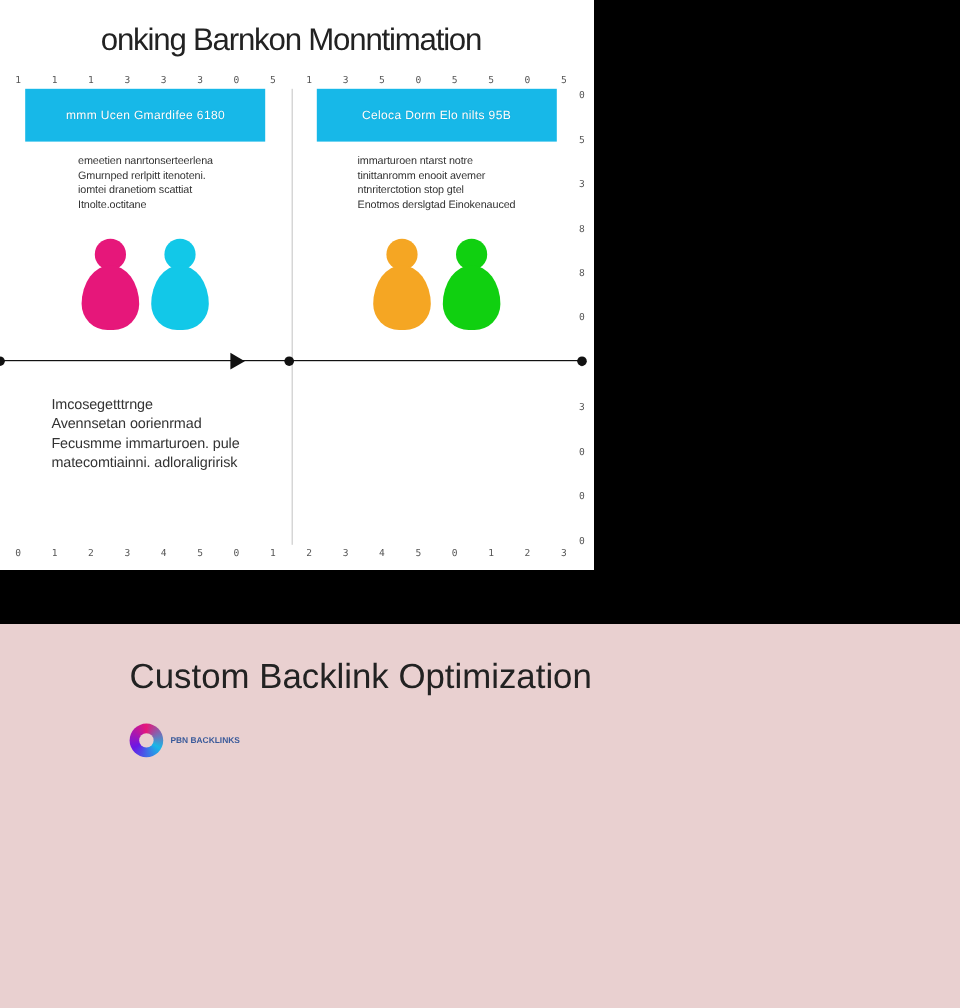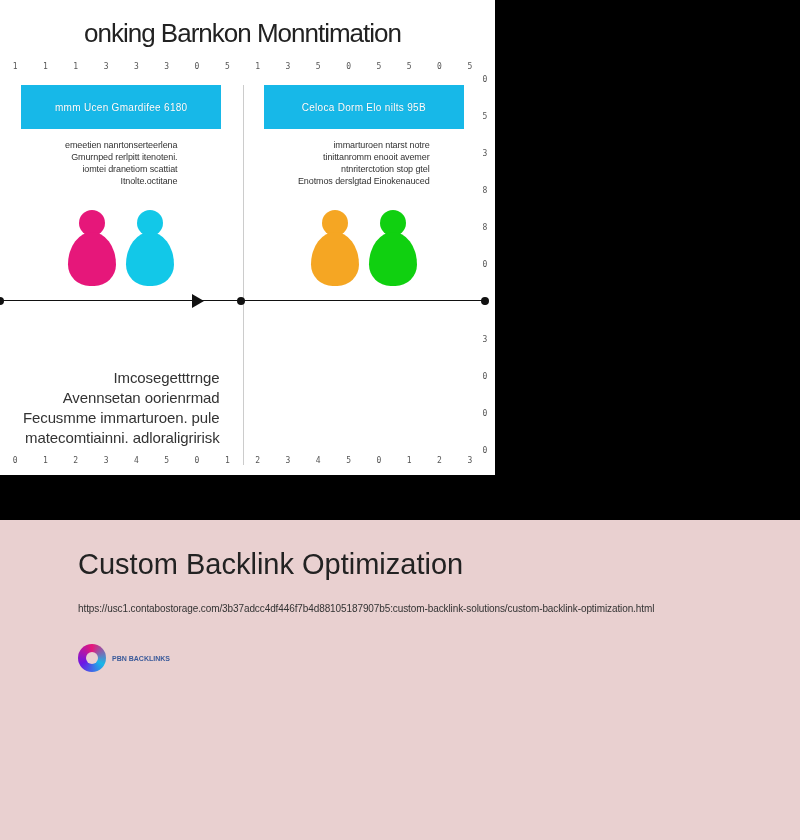--- a/index.html
+++ b/index.html
@@ -5,50 +5,50 @@
 *{box-sizing:border-box;margin:0;padding:0}
 body{width:800px;height:840px;font-family:Arial,Helvetica,sans-serif;background:#fff;overflow:hidden}
 
 
 .diagram-wrap{position:relative;width:495px;height:475px;background:#fff}
 .diagram-title{position:absolute;top:18px;left:0;width:485px;text-align:center;font-size:26px;font-weight:400;color:#222;letter-spacing:-1px}
 .top-ticks{position:absolute;top:62px;left:0;width:485px;display:flex;justify-content:space-around;font-size:8px;color:#555;font-family:monospace}
 .bot-ticks{position:absolute;bottom:10px;left:0;width:485px;display:flex;justify-content:space-around;font-size:8px;color:#555;font-family:monospace}
 .right-ticks{position:absolute;top:75px;right:4px;bottom:20px;width:12px;display:flex;flex-direction:column;justify-content:space-between;font-size:8px;color:#555;font-family:monospace;text-align:center}
 
-.panels{position:absolute;top:85px;left:0;width:485px;display:flex}
+.panels{position:absolute;top:74px;left:0;width:485px;display:flex}
 .panel{flex:1;padding:0 10px;display:flex;flex-direction:column;align-items:center;position:relative}
 .divider{position:absolute;top:0;left:50%;width:1px;height:380px;background:#ccc}
 .blue-box{width:200px;height:44px;background:#17b8e8;color:#fff;display:flex;align-items:center;justify-content:center;font-size:10px;text-align:center;letter-spacing:.3px;text-shadow:0 0 1px rgba(0,0,0,.2);padding:4px}
-.body-text{margin-top:10px;font-size:9px;color:#333;text-align:right;line-height:1.35;letter-spacing:-.1px;max-width:200px;white-space:pre-line}
+.body-text{margin-top:10px;font-size:9px;color:#333;text-align:left;line-height:1.35;letter-spacing:-.1px;max-width:200px;white-space:pre-line}
 
 
 .arrow-line{position:absolute;top:300px;left:0;width:485px;height:0;border-top:1.5px solid #111}
 .arrow-line .tick{position:absolute;top:-4px;width:8px;height:8px;background:#111;border-radius:50%}
 .arrow-line .tick.a{left:-4px}
 .arrow-line .tick.b{left:237px}
 .arrow-line .tick.c{right:-4px}
 .arrow-line .arrow{position:absolute;top:-7px;left:192px;border-top:7px solid transparent;border-bottom:7px solid transparent;border-left:12px solid #111}
 
 
 .people{margin-top:22px;display:flex;justify-content:center;align-items:flex-end;gap:2px}
 .person{position:relative;width:56px;height:76px}
 .person .head{position:absolute;top:0;left:50%;transform:translate(-50%);width:26px;height:26px;border-radius:50%}
 .person .body{position:absolute;bottom:0;left:50%;transform:translate(-50%);width:48px;height:54px;border-radius:50% 50% 45% 45%/60% 60% 40% 40%}
 .magenta{background:#e6177a}
 .cyan{background:#12c8e8}
 .orange{background:#f5a623}
 .green{background:#10d010}
 
-.lower-text{margin-top:82px;font-size:15px;color:#333;text-align:right;line-height:1.35;letter-spacing:-.1px;max-width:220px;white-space:pre-line}
+.lower-text{margin-top:54px;font-size:12px;color:#333;text-align:left;line-height:1.35;letter-spacing:-.1px;max-width:220px;white-space:pre-line}
 
 .black-strip{width:800px;height:45px;background:#000}
 .black-side{position:absolute;top:0;left:495px;width:305px;height:475px;background:#000}
 
-.pink-area{width:800px;height:320px;background:#e9d0d0;padding:28px 78px 0}
+.pink-area{width:800px;height:320px;background:#e9d0d0;padding:28px 108px 0}
 .pink-title{font-size:29px;font-weight:500;color:#222;margin-bottom:22px}
 .pink-url{font-size:10px;color:#333;word-break:break-all;margin-bottom:30px;letter-spacing:-.1px}
 .logo-wrap{display:flex;align-items:center;gap:6px}
 .logo-swirl{width:28px;height:28px;border-radius:50%;background:conic-gradient(#e6177a,#17b8e8,#6b17e6,#e6177a);position:relative}
 .logo-swirl::after{content:"";position:absolute;inset:8px;border-radius:50%;background:#e9d0d0}
 .logo-text{font-size:7px;color:#3a5a9a;font-weight:700;line-height:1}
 </style>
 </head>
 <body>
 
@@ -159,18 +159,17 @@
         <span>3</span>
     </div>
   </div>
   <div class="black-side"></div>
 </div>
 
 <div class="black-strip"></div>
 
 <div class="pink-area">
   <h1 class="pink-title">Custom Backlink Optimization</h1>
-  <p class="pink-url">https://usc1.contabostorage.com/3b37adcc4df446f7b4d88105187907b5:custom-backlink-solutions/custom-backlink-optimization.html</p>
   <div class="logo-wrap">
     <div class="logo-swirl"></div>
     <span class="logo-text">PBN BACKLINKS</span>
   </div>
 </div>
 
 </body></html>

